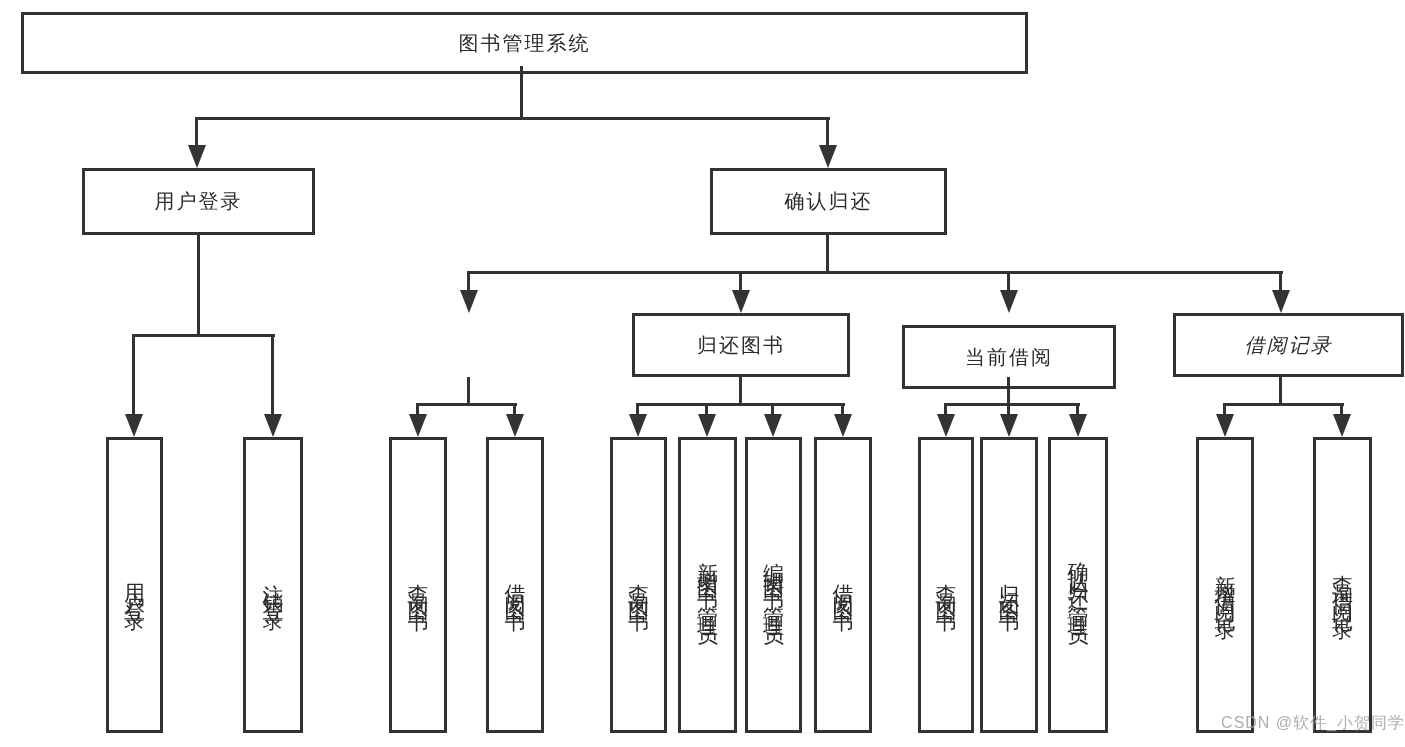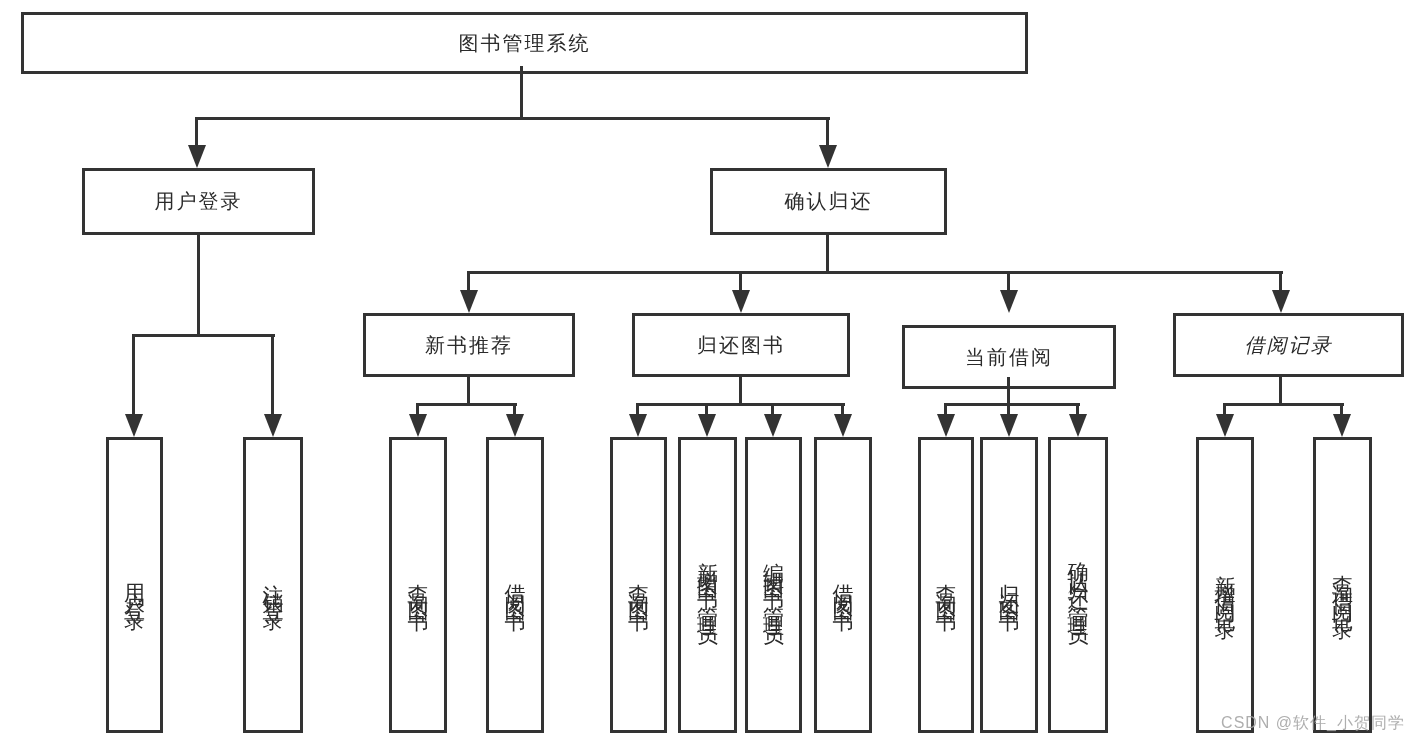--- a/index.html
+++ b/index.html
@@ -45,21 +45,20 @@
 <body>
 
 <div id="stage">
 
   <div class="hbox" style="left:13px;top:12px;width:1007px;height:62px;margin-left:8px;">图书管理系统</div>
 
   <div class="hbox" style="left:82px;top:168px;width:233px;height:67px;">用户登录</div>
 
   <div class="hbox" style="left:710px;top:168px;width:237px;height:67px;">确认归还</div>
 
-  <div class="hbox" style="left:363px;top:313px;width:212px;height:64px;">新书推荐</div>
 
   <div class="hbox" style="left:632px;top:313px;width:218px;height:64px;">归还图书</div>
 
   <div class="hbox" style="left:902px;top:325px;width:214px;height:64px;">当前借阅</div>
 
   <div class="hbox" style="left:1173px;top:313px;width:231px;height:64px;font-style:italic;">借阅记录</div>
 
   <div class="vbox" style="left:106px;width:57px;">用户登录</div>
   <div class="vbox" style="left:243px;width:60px;">注销登录</div>
 

